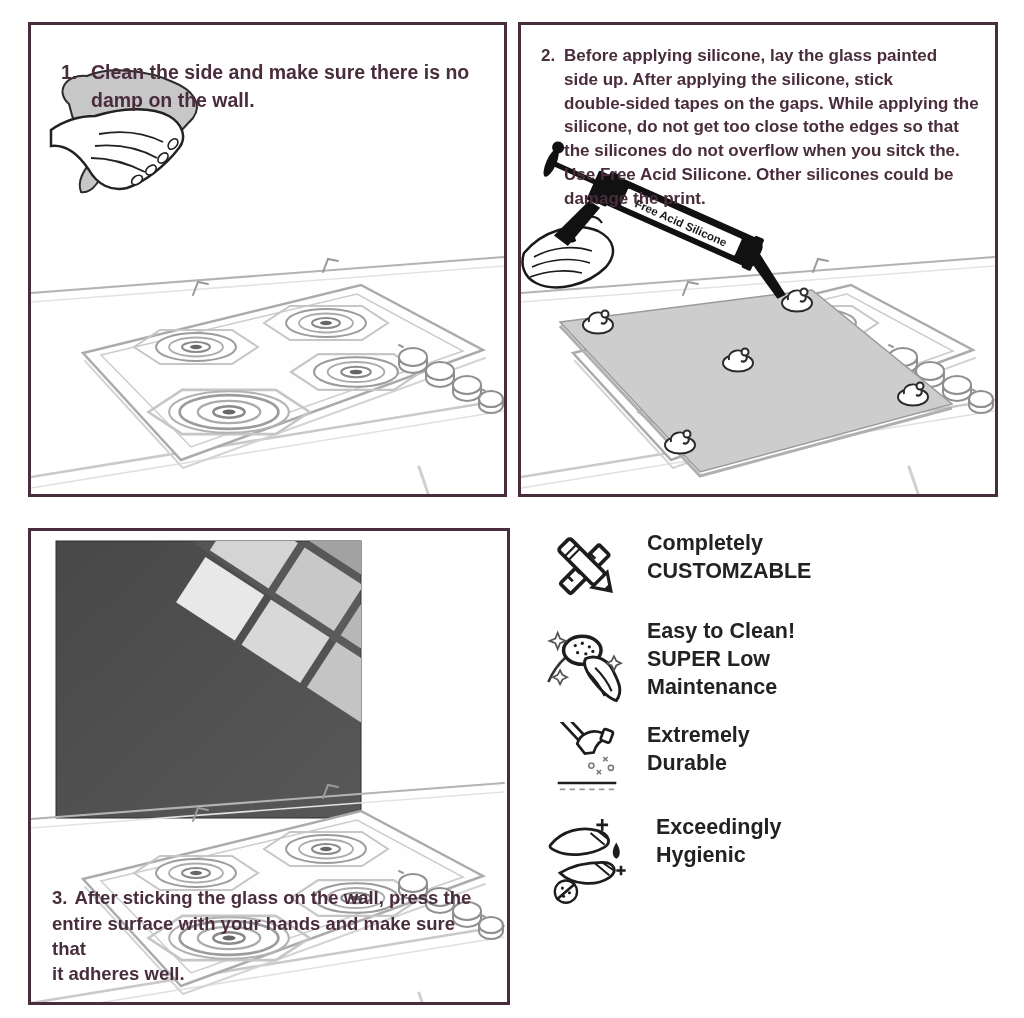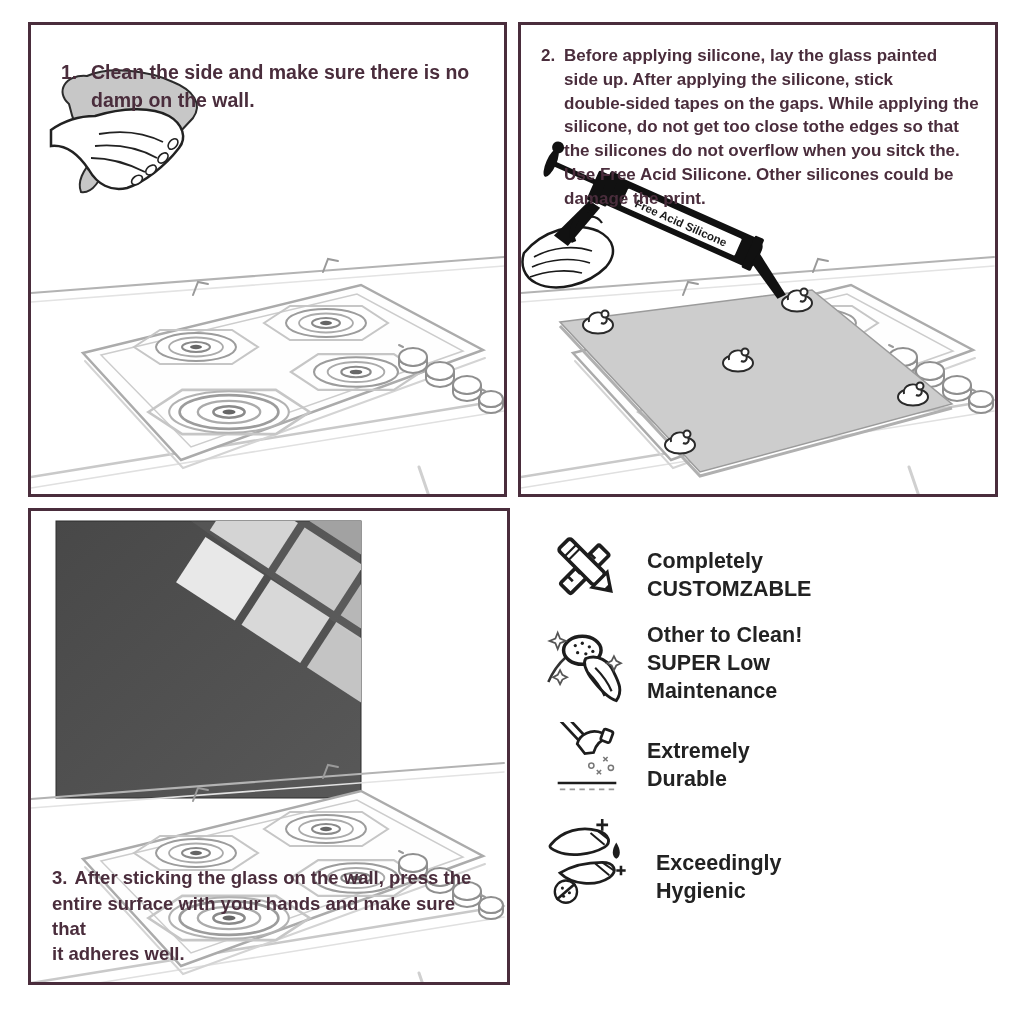--- a/index.html
+++ b/index.html
@@ -5,34 +5,34 @@
   :root{
     --maroon:#4a2d3c;
     --ink:#1d1d1d;
   }
   html,body{margin:0;padding:0;background:#fff;}
   body{font-family:"Liberation Sans",sans-serif;}
   .canvas{position:relative;width:1024px;height:1018px;background:#fff;overflow:hidden;}
   .panel{position:absolute;border:3px solid var(--maroon);background:#fff;box-sizing:border-box;overflow:hidden;}
   #p1{left:28px;top:22px;width:479px;height:475px;}
   #p2{left:518px;top:22px;width:480px;height:475px;}
-  #p3{left:28px;top:508px;width:482px;height:477px;}
+  #p3{left:28px;top:528px;width:482px;height:477px;}
   .step{display:flex;color:var(--maroon);font-weight:bold;position:relative;z-index:3;}
   .step .num{flex:0 0 auto;}
   .step .body{white-space:pre-line;}
   .step1{padding:34px 10px 0 30px;font-size:19.5px;line-height:1.42;}
   .step1 .num{width:30px;}
   .step2{padding:19px 6px 0 20px;font-size:17px;line-height:1.40;}
   .step2 .num{width:23px;}
   .step3{position:absolute;left:21px;bottom:16px;width:440px;font-size:18.5px;line-height:1.36;color:var(--maroon);font-weight:bold;z-index:3;}
   .step3 .num3{margin-right:7px;}
   .step3 .body{white-space:pre-line;display:inline;}
   .illus{position:absolute;left:0;top:0;width:100%;height:100%;z-index:1;}
   .features{position:absolute;left:545px;top:530px;width:465px;}
-  .feature{display:flex;align-items:flex-end;}
+  .feature{display:flex;align-items:flex-start;}
   .f1{margin-bottom:14px;}
   .f2{margin-bottom:16px;}
   .f3{margin-bottom:20px;}
   .f4{margin-bottom:12px;gap:9px;}
   .ficon{flex:0 0 84px;display:flex;justify-content:center;align-items:center;}
   .flabel{margin-left:18px;font-size:21.5px;font-weight:bold;color:#222;line-height:1.3;white-space:pre-line;}
   svg text{font-family:"Liberation Sans",sans-serif;}
 </style>
 </head>
 <body>
@@ -255,21 +255,21 @@
           </g>
           <path d="M34,34 C44,30 54,36 58,46 C62,54 66,62 60,70 C52,68 44,58 38,50 C34,44 31,38 34,34 Z" fill="#fff" stroke="#1d1d1d" stroke-width="2.5"></path>
           <path d="M42,42 C48,48 53,55 56,62 M36,46 C42,52 47,59 50,66" fill="none" stroke="#1d1d1d" stroke-width="1.8"></path>
           <g stroke="#555" stroke-width="1.5" fill="#fff">
             <path d="M10,12 l2,5 l5,2 l-5,2 l-2,5 l-2,-5 l-5,-2 l5,-2 Z"></path>
             <path d="M58,32 l2,4 l4,2 l-4,2 l-2,4 l-2,-4 l-4,-2 l4,-2 Z"></path>
             <path d="M12,44 l2,4 l4,2 l-4,2 l-2,4 l-2,-4 l-4,-2 l4,-2 Z"></path>
           </g>
         </svg>
       </div>
-      <div class="flabel">Other to Clean!
+      <div class="flabel">Easy to Clean!
 SUPER Low
 Maintenance</div>
     </div>
 
     <div class="feature f3">
       <div class="ficon">
         <svg width="76" height="72" viewBox="0 0 70 66">
           <g transform="translate(37,22) rotate(137)">
             <rect x="-3.5" y="2" width="7" height="36" rx="3" fill="#fff" stroke="#1d1d1d" stroke-width="2.5"></rect>
           </g>

